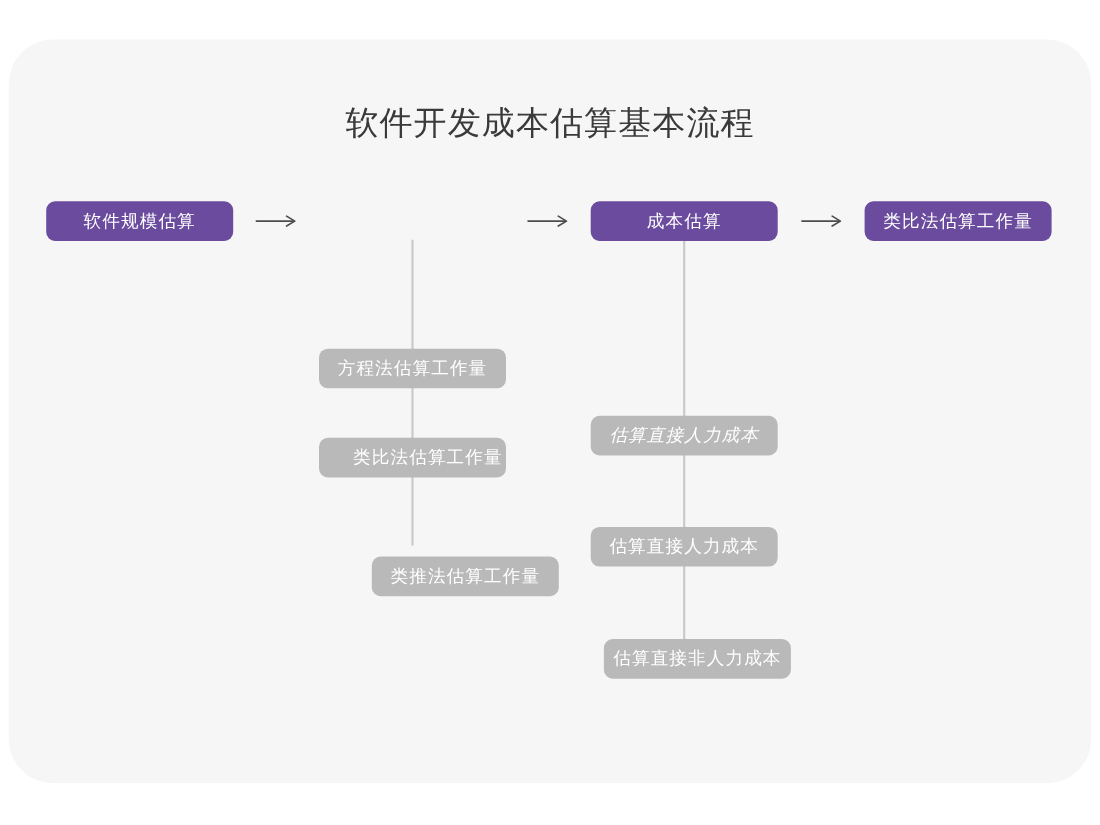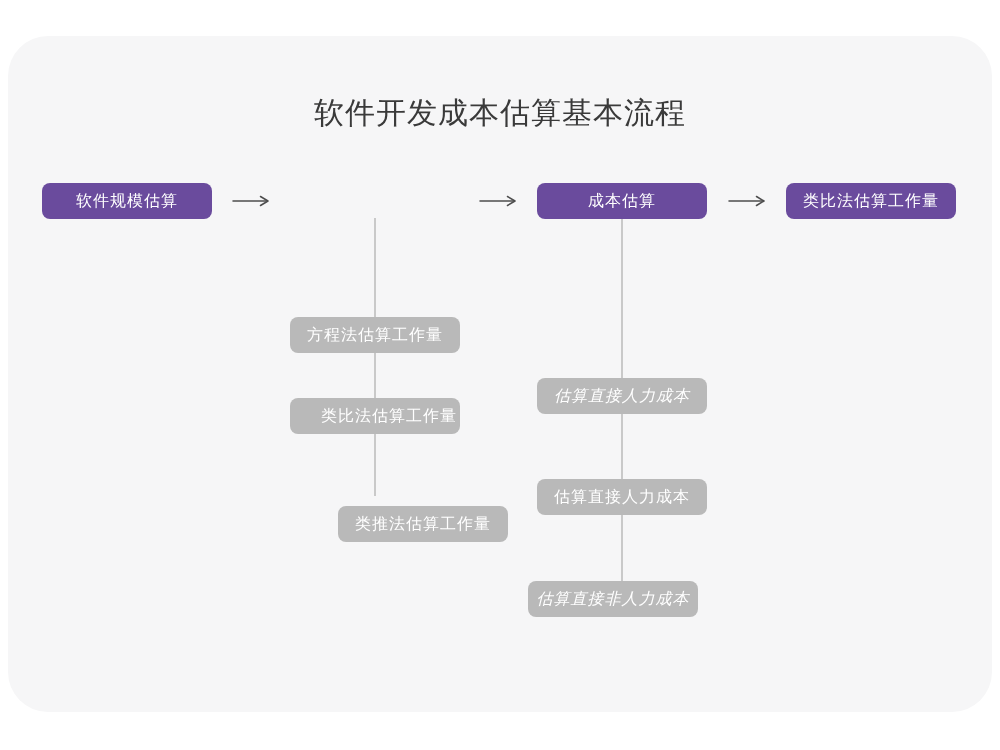--- a/index.html
+++ b/index.html
@@ -71,21 +71,21 @@
   .arrow-2{left:727px;}
   
   .b0-line{left:374px;top:218px;height:278px;}
   .b1-line{left:621px;top:218px;height:381px;}
   .b0-i0{left:290px;top:278px;margin-top:39px;}
   .b0-i1{left:290px;top:398px;padding-left:28px;}
   .b0-i2{left:290px;top:506px;margin-left:48px;}
   .b1-i0{left:537px;top:278px;}
   .b1-i1{left:537px;top:378px;font-style:italic;}
   .b1-i2{left:537px;top:479px;}
-  .b1-i3{left:528px;top:581px;font-style:italic;}
+  .b1-i3{left:549px;top:581px;}
 </style>
 </head>
 <body>
 
 <div class="stage">
 
   <div class="card"></div>
 
   <div class="diagram-title">软件开发成本估算基本流程</div>
 

